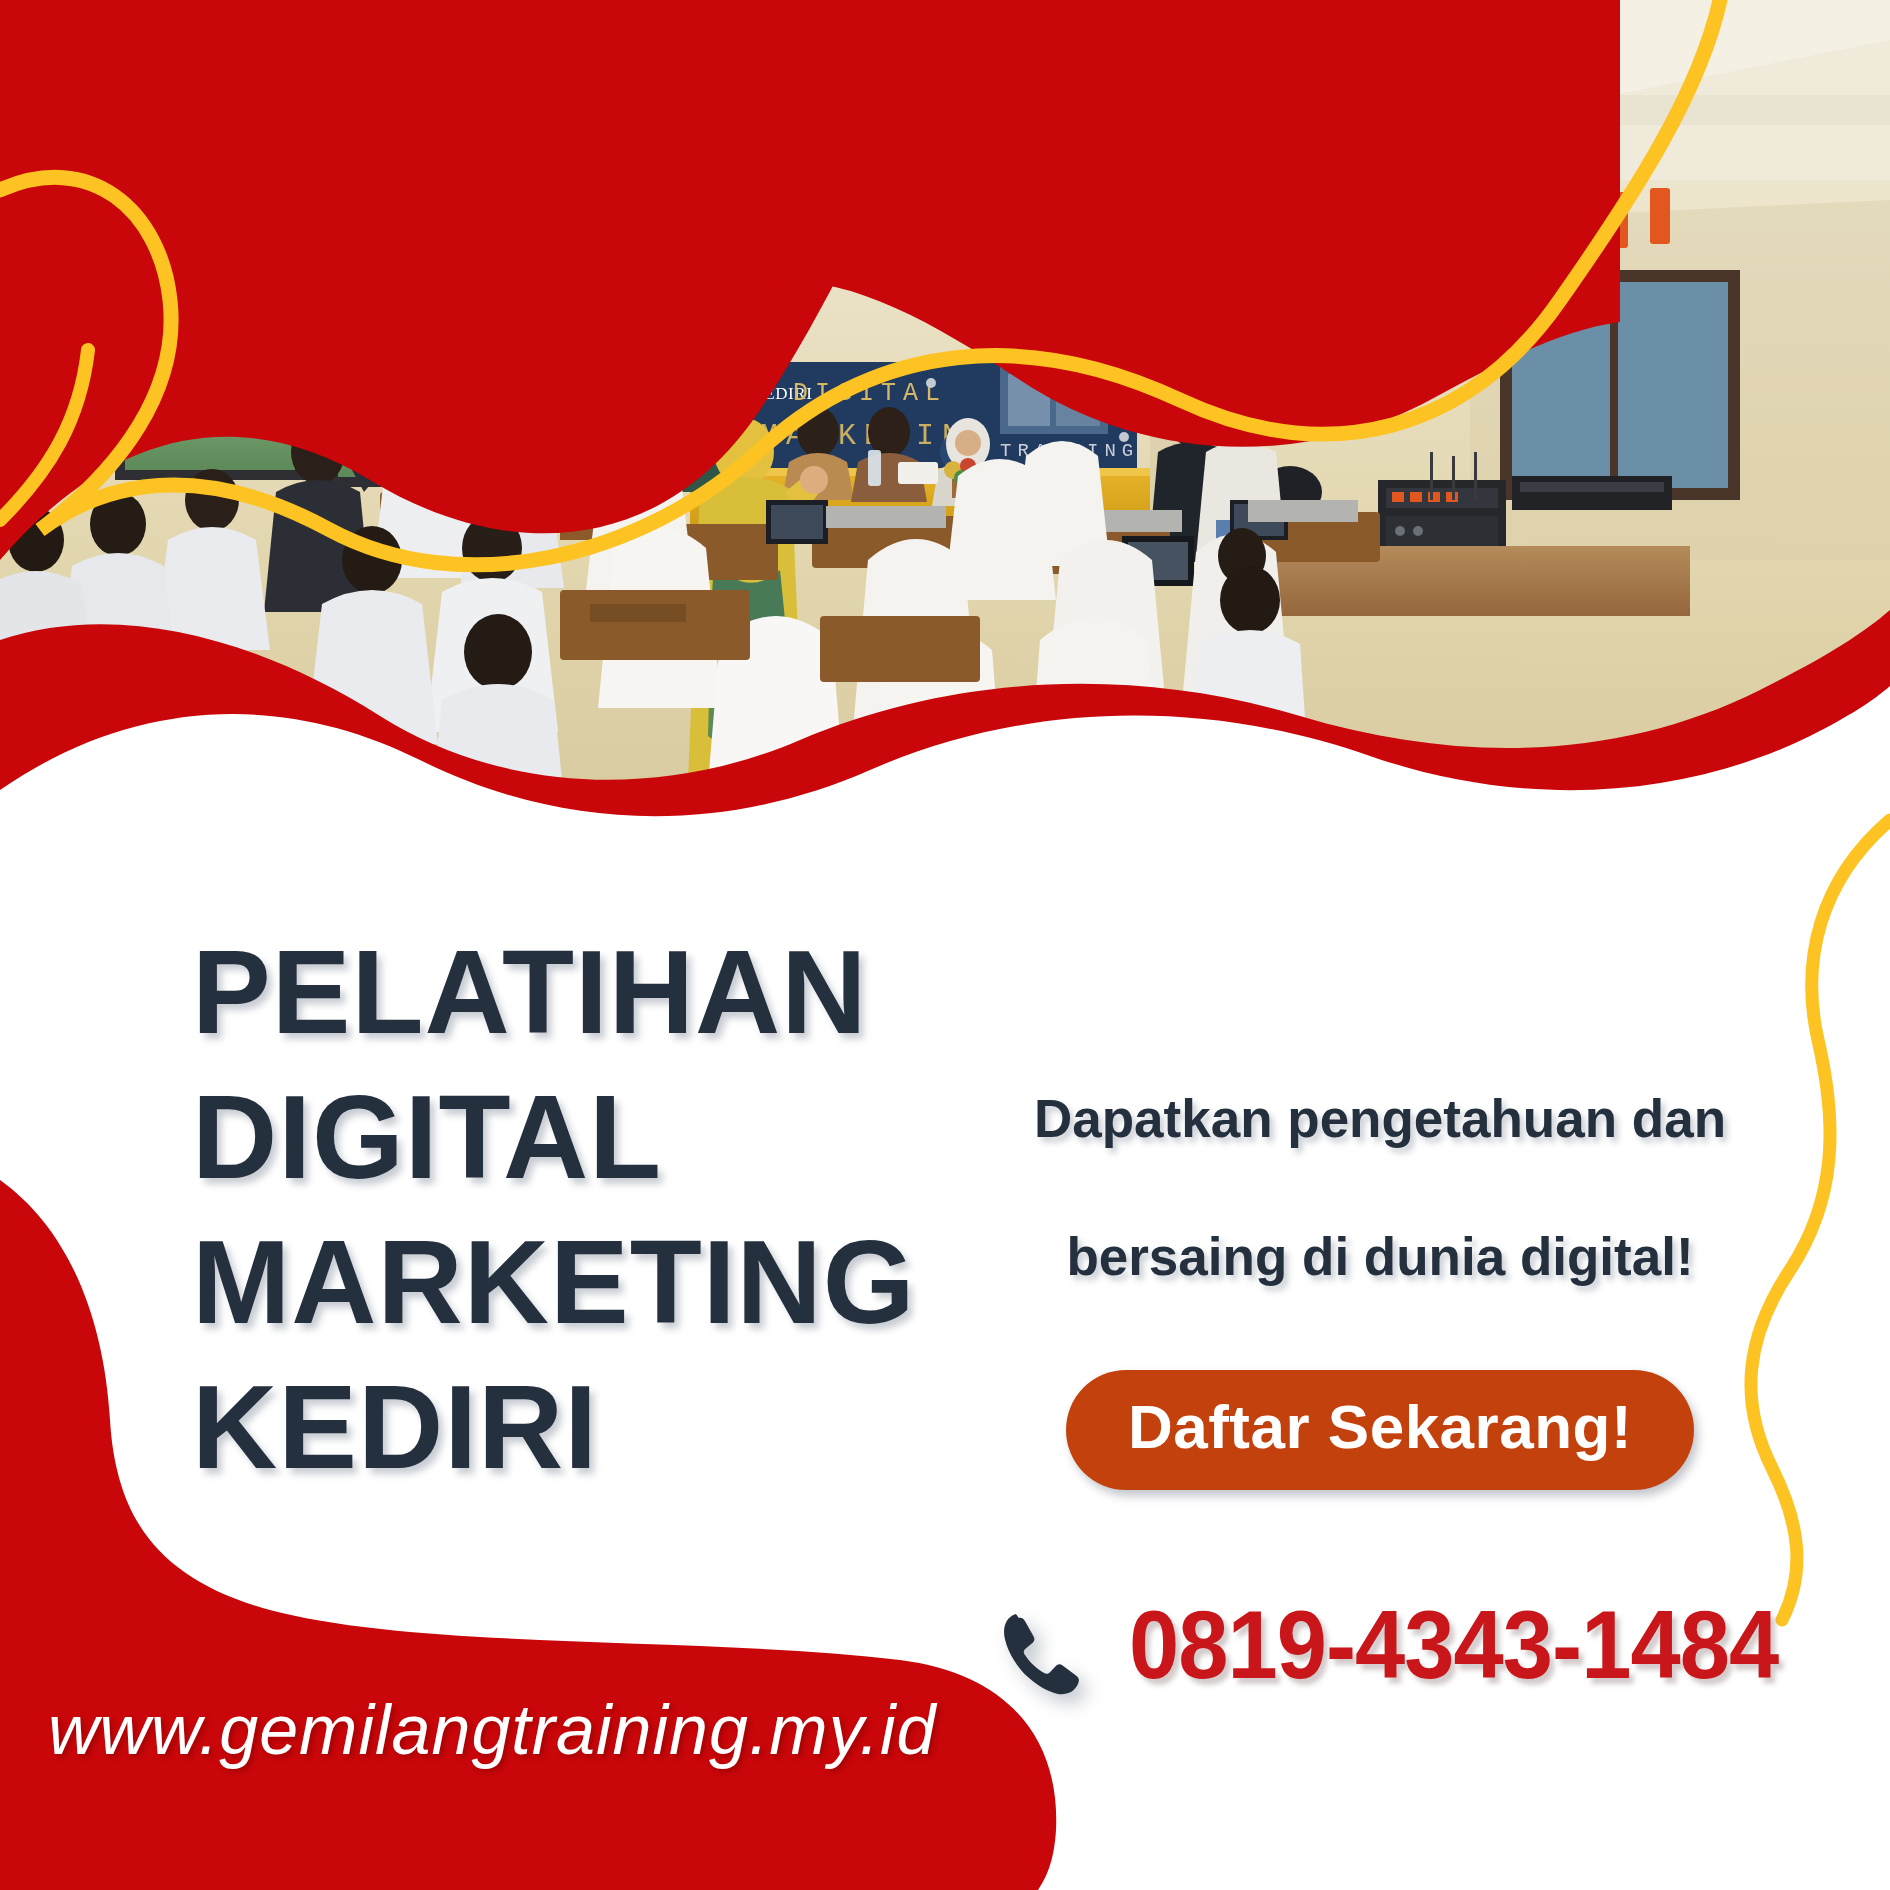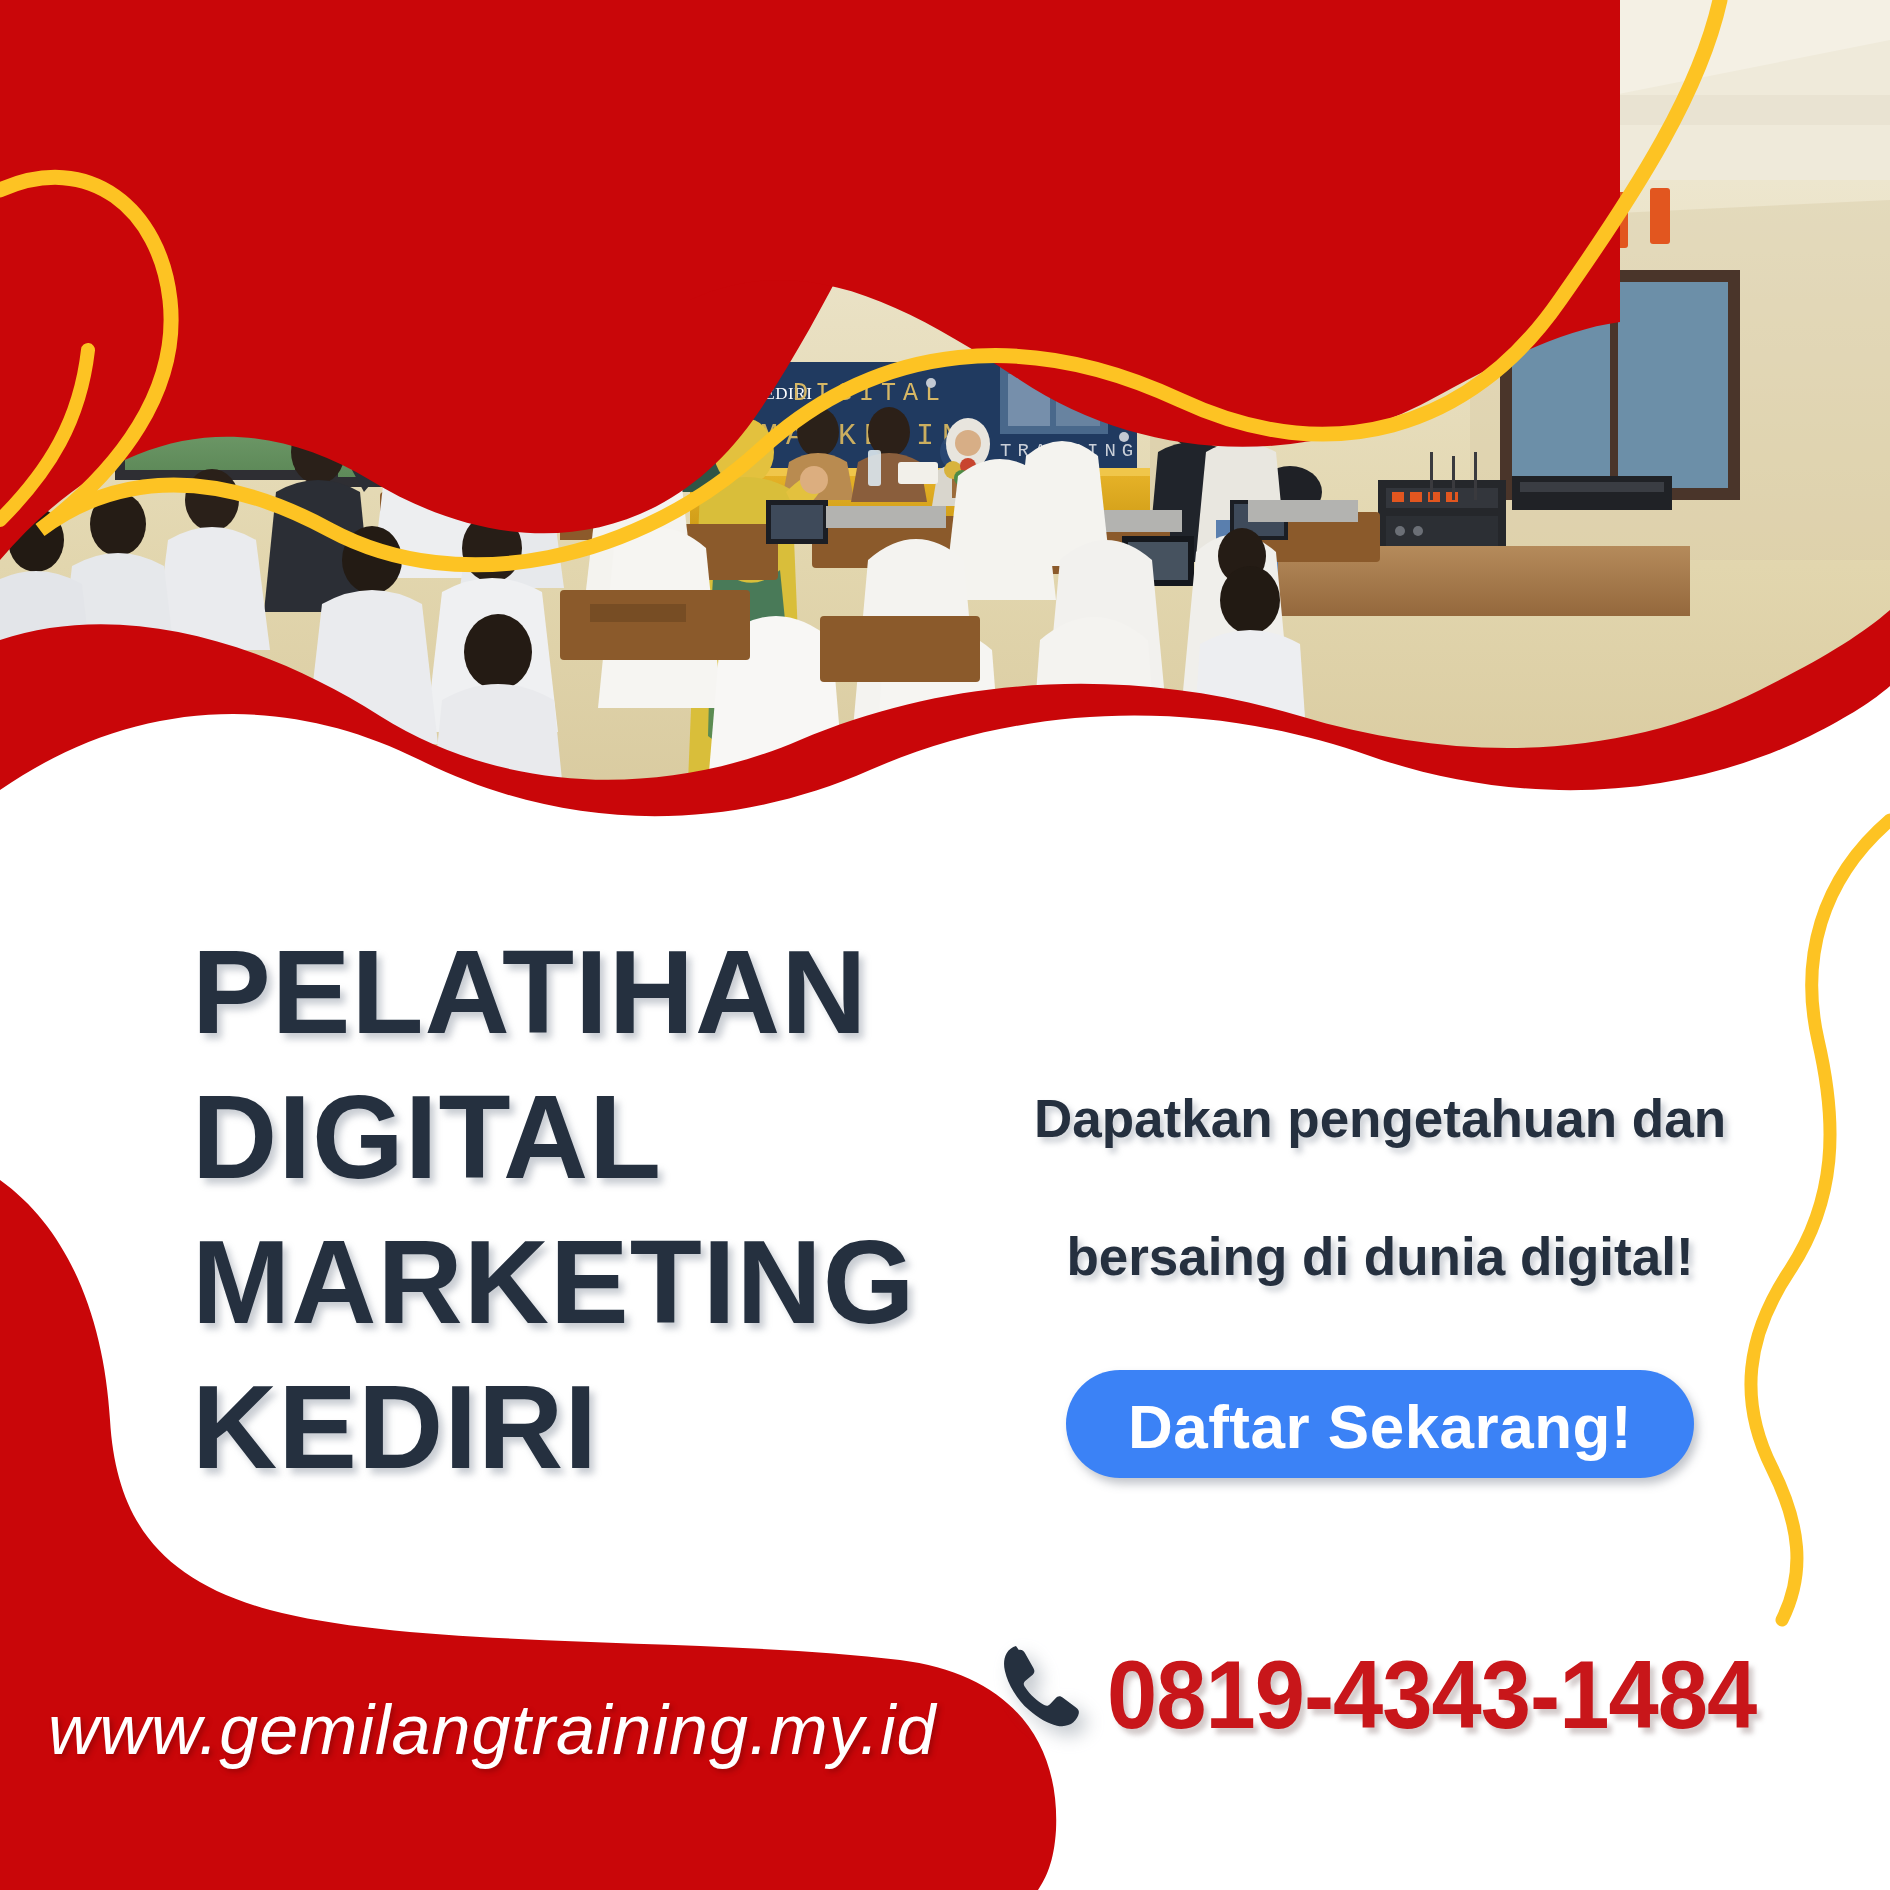--- a/index.html
+++ b/index.html
@@ -59,26 +59,26 @@
   }
 
   .cta-wrap {
     position:absolute;
     left:985px; top:1370px;
     width:790px;
     text-align:center;
   }
   .cta-button {
     display:inline-block;
-    background:#3b82f6;
+    background:#c2410c;
     color:#ffffff;
     font-size:62px;
     font-weight:bold;
     letter-spacing:0.5px;
-    padding:26px 62px 20px 62px;
+    padding:26px 62px 32px 62px;
     border:none;
     border-radius:90px;
     font-family:"Liberation Sans", sans-serif;
     cursor:pointer;
     line-height:1.0;
     box-shadow:4px 6px 10px rgba(80,90,105,0.35);
   }
 
   .site-url {
     position:absolute;
@@ -87,24 +87,24 @@
     font-style:italic;
     font-weight:normal;
     color:#ffffff;
     letter-spacing:1px;
     white-space:nowrap;
     text-shadow:3px 3px 5px rgba(90,0,0,0.35);
   }
 
   .phone-block {
     position:absolute;
-    left:995px; top:1640px;
+    left:995px; top:1590px;
     display:flex;
-    align-items:flex-start;
-    gap:20px;
+    align-items:flex-end;
+    gap:42px;
     white-space:nowrap;
   }
   .phone-icon {
     width:92px; height:92px;
     flex:0 0 auto;
     filter:drop-shadow(8px 9px 9px rgba(120,130,145,0.45));
   }
   .phone-number {
     font-size:96px;
     font-weight:bold;

